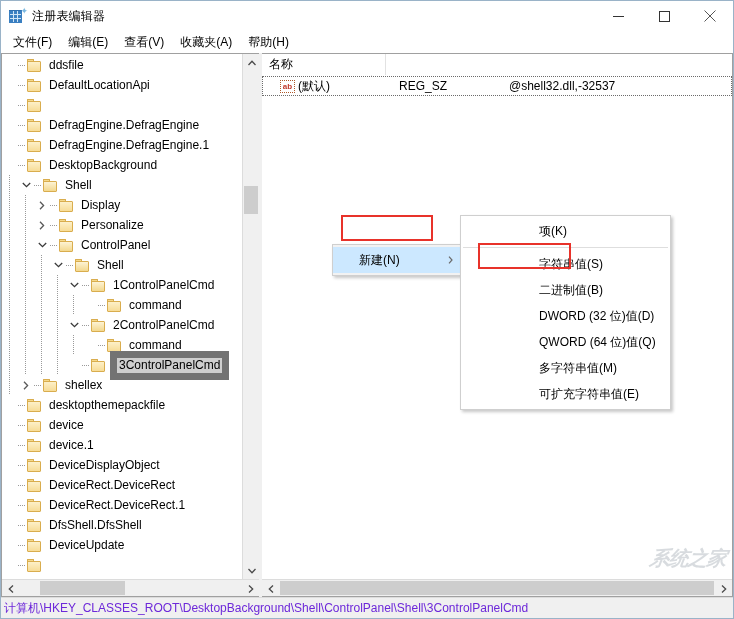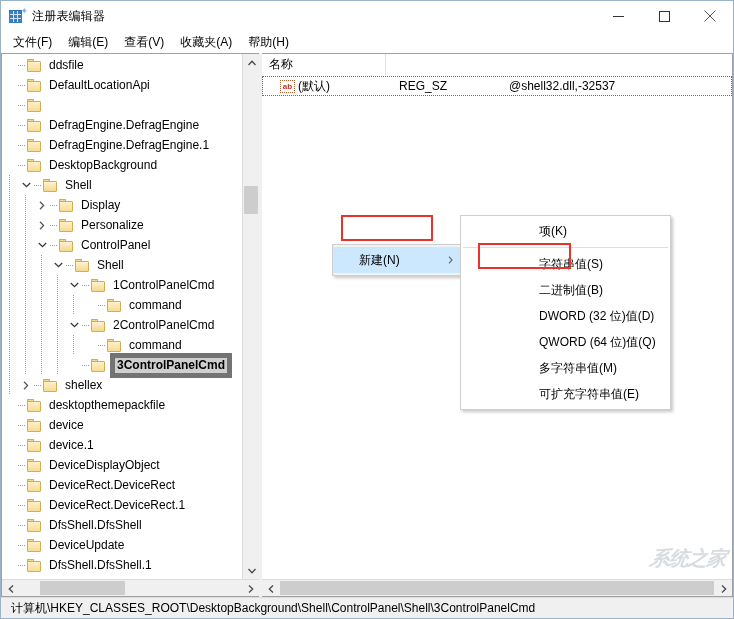--- a/index.html
+++ b/index.html
@@ -157,24 +157,23 @@
     border:1px solid #d9ad4e;box-sizing:border-box;border-radius:1px;
   }
   .folder.open .body{
     background:linear-gradient(#fdf3d4,#f3d88e);
   }
   .tlabel{
     padding:0 3px;line-height:17px;
   }
   .tnode.selected .tlabel{
     background:#cfcfcf;
-    border:5px solid #737373;
+    border:7px solid #737373;
     padding:0 2px;
     line-height:15px;
-    font-weight:bold;
   }
 
   
   .vscroll{
     position:absolute;right:0;top:0;bottom:17px;width:17px;
     background:#f0f0f0;border-left:1px solid #dcdcdc;
     box-sizing:border-box;
   }
   .vscroll .arr{
     position:absolute;left:0;width:17px;height:17px;
@@ -277,23 +276,23 @@
     pointer-events:none;
   }
 
   
   .statusbar{
     position:absolute;left:0;right:0;bottom:0;height:21px;
     background:#f0f0f0;
     border-top:1px solid #dcdcdc;
     box-sizing:border-box;
     font-size:12px;line-height:20px;
-    padding-left:10px;
+    padding-left:3px;
     white-space:nowrap;overflow:hidden;
-    color:#000000;
+    color:#6d28d9;
   }
 
   
   .watermark{
     position:absolute;right:6px;bottom:24px;
     z-index:30;
     opacity:.30;
     pointer-events:none;
     font-size:20px;font-weight:bold;font-style:italic;
     color:#7f8c96;
@@ -634,21 +633,20 @@
             </span>
             <span class="tlabel">DeviceUpdate</span>
           </div>
           <div class="tnode">
             <span class="chev"></span>
             <span class="dotstub"></span>
             <span class="folder">
               <span class="tab"></span>
               <span class="body"></span>
             </span>
-            <span class="tlabel">DfsShell.DfsShell.1</span>
           </div>
           <div class="tnode">
             <span class="chev"></span>
             <span class="dotstub"></span>
             <span class="folder">
               <span class="tab"></span>
             </span>
             <span class="tlabel">DfsShell.DfsShellAdmin</span>
           </div>
         </div>

